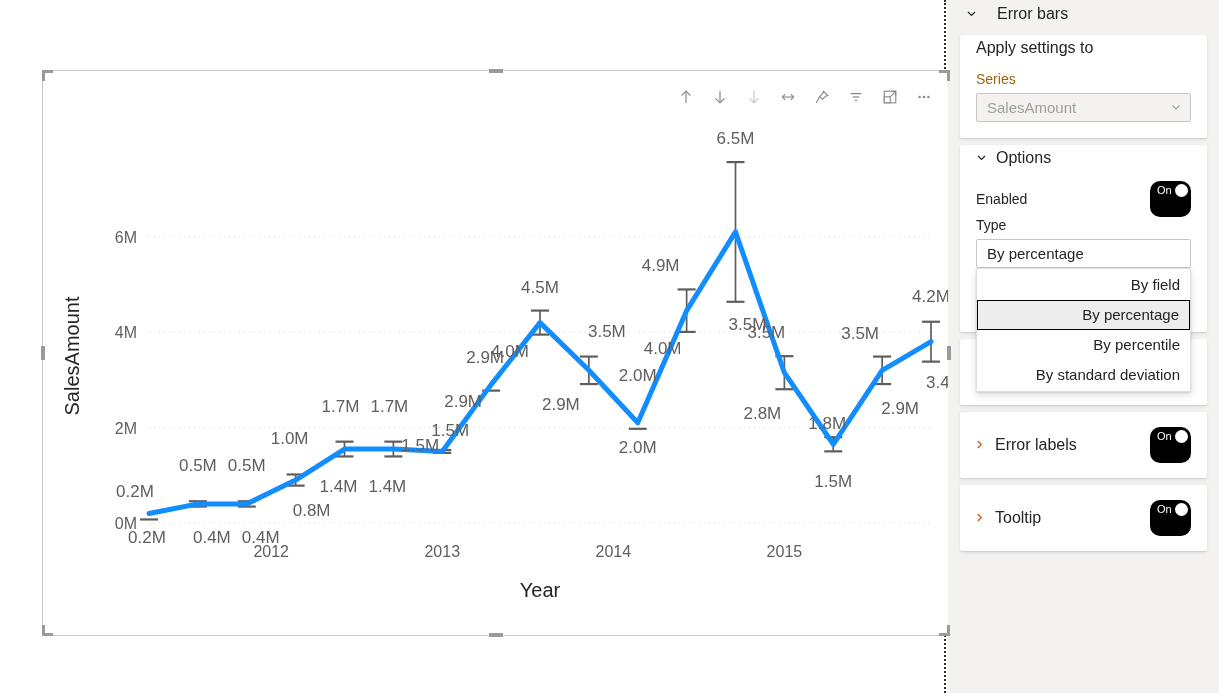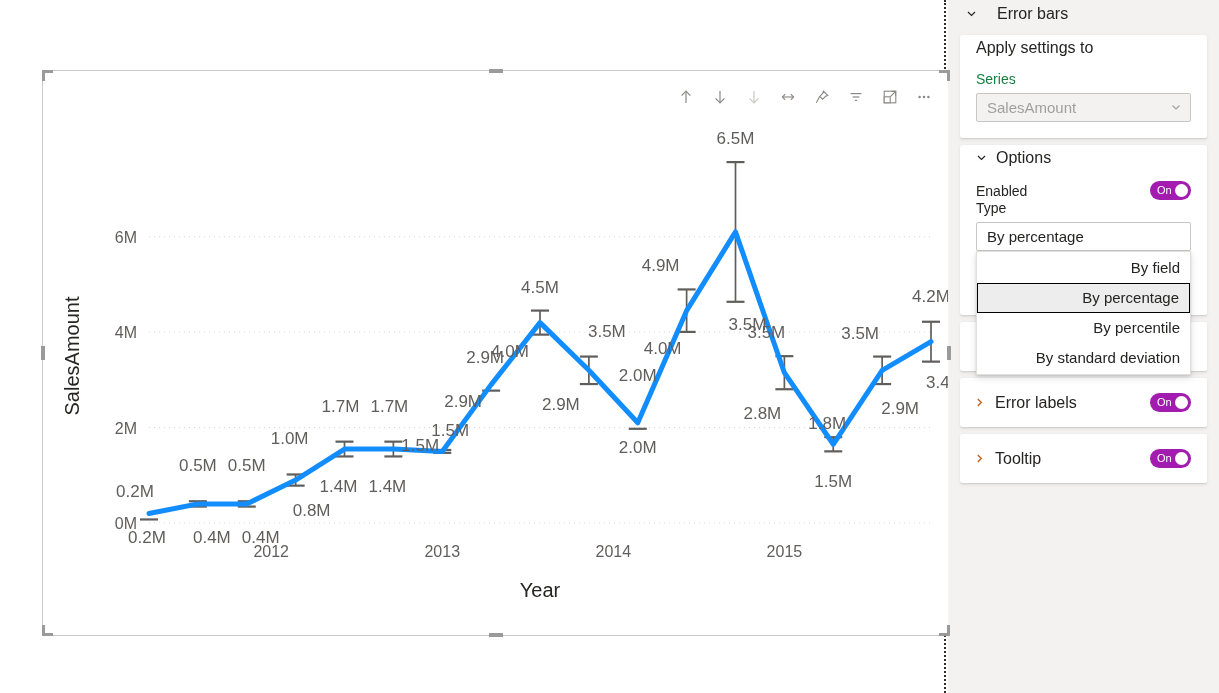--- a/index.html
+++ b/index.html
@@ -92,35 +92,35 @@
   }
   .chev { color: #252423; font-size: 13px; line-height: 1; display:inline-block; }
   .card {
     background: #ffffff;
     margin: 7px 12px 0 12px;
     border-radius: 2px;
     box-shadow: 0 0.3px 0.9px rgba(0,0,0,.08), 0 1.6px 3.6px rgba(0,0,0,.08);
   }
   .card-pad { padding: 4px 16px 16px 16px; }
   .card-title { font-size: 16px; color: #252423; margin-bottom: 14px; }
-  .field-label { font-size: 14px; color: #15803d; margin-bottom: 6px; }
+  .field-label { font-size: 14px; color: #a16207; margin-bottom: 6px; }
   .field-label.active { color: #252423; }
   .dd {
     height: 29px; border: 1px solid #c8c6c4; border-radius: 2px;
     background: #f3f2f1; color: #a19f9d;
     display: flex; align-items: center; justify-content: space-between;
     padding: 0 8px 0 10px; font-size: 15px; box-sizing: border-box;
   }
   .dd.enabled { background:#ffffff; color:#252423; }
   .dd .cv { font-size: 11px; color: #605e5c; }
 
   .row { display: flex; align-items: center; justify-content: space-between; gap: 12px; }
   .toggle {
-    width: 41px; height: 19px; border-radius: 10px;
-    background: #a21caf; position: relative; flex: none;
+    width: 41px; height: 36px; border-radius: 10px;
+    background: #000000; position: relative; flex: none;
   }
   .toggle .t-txt {
     position: absolute; left: 7px; top: 0; line-height: 19px;
     font-size: 11px; color: #ffffff;
   }
   .toggle .knob {
     position: absolute; right: 3px; top: 3px;
     width: 13px; height: 13px; border-radius: 50%; background: #ffffff;
   }
   .toggle.off { background: #ffffff; border: 1px solid #605e5c; height: 17px; }

